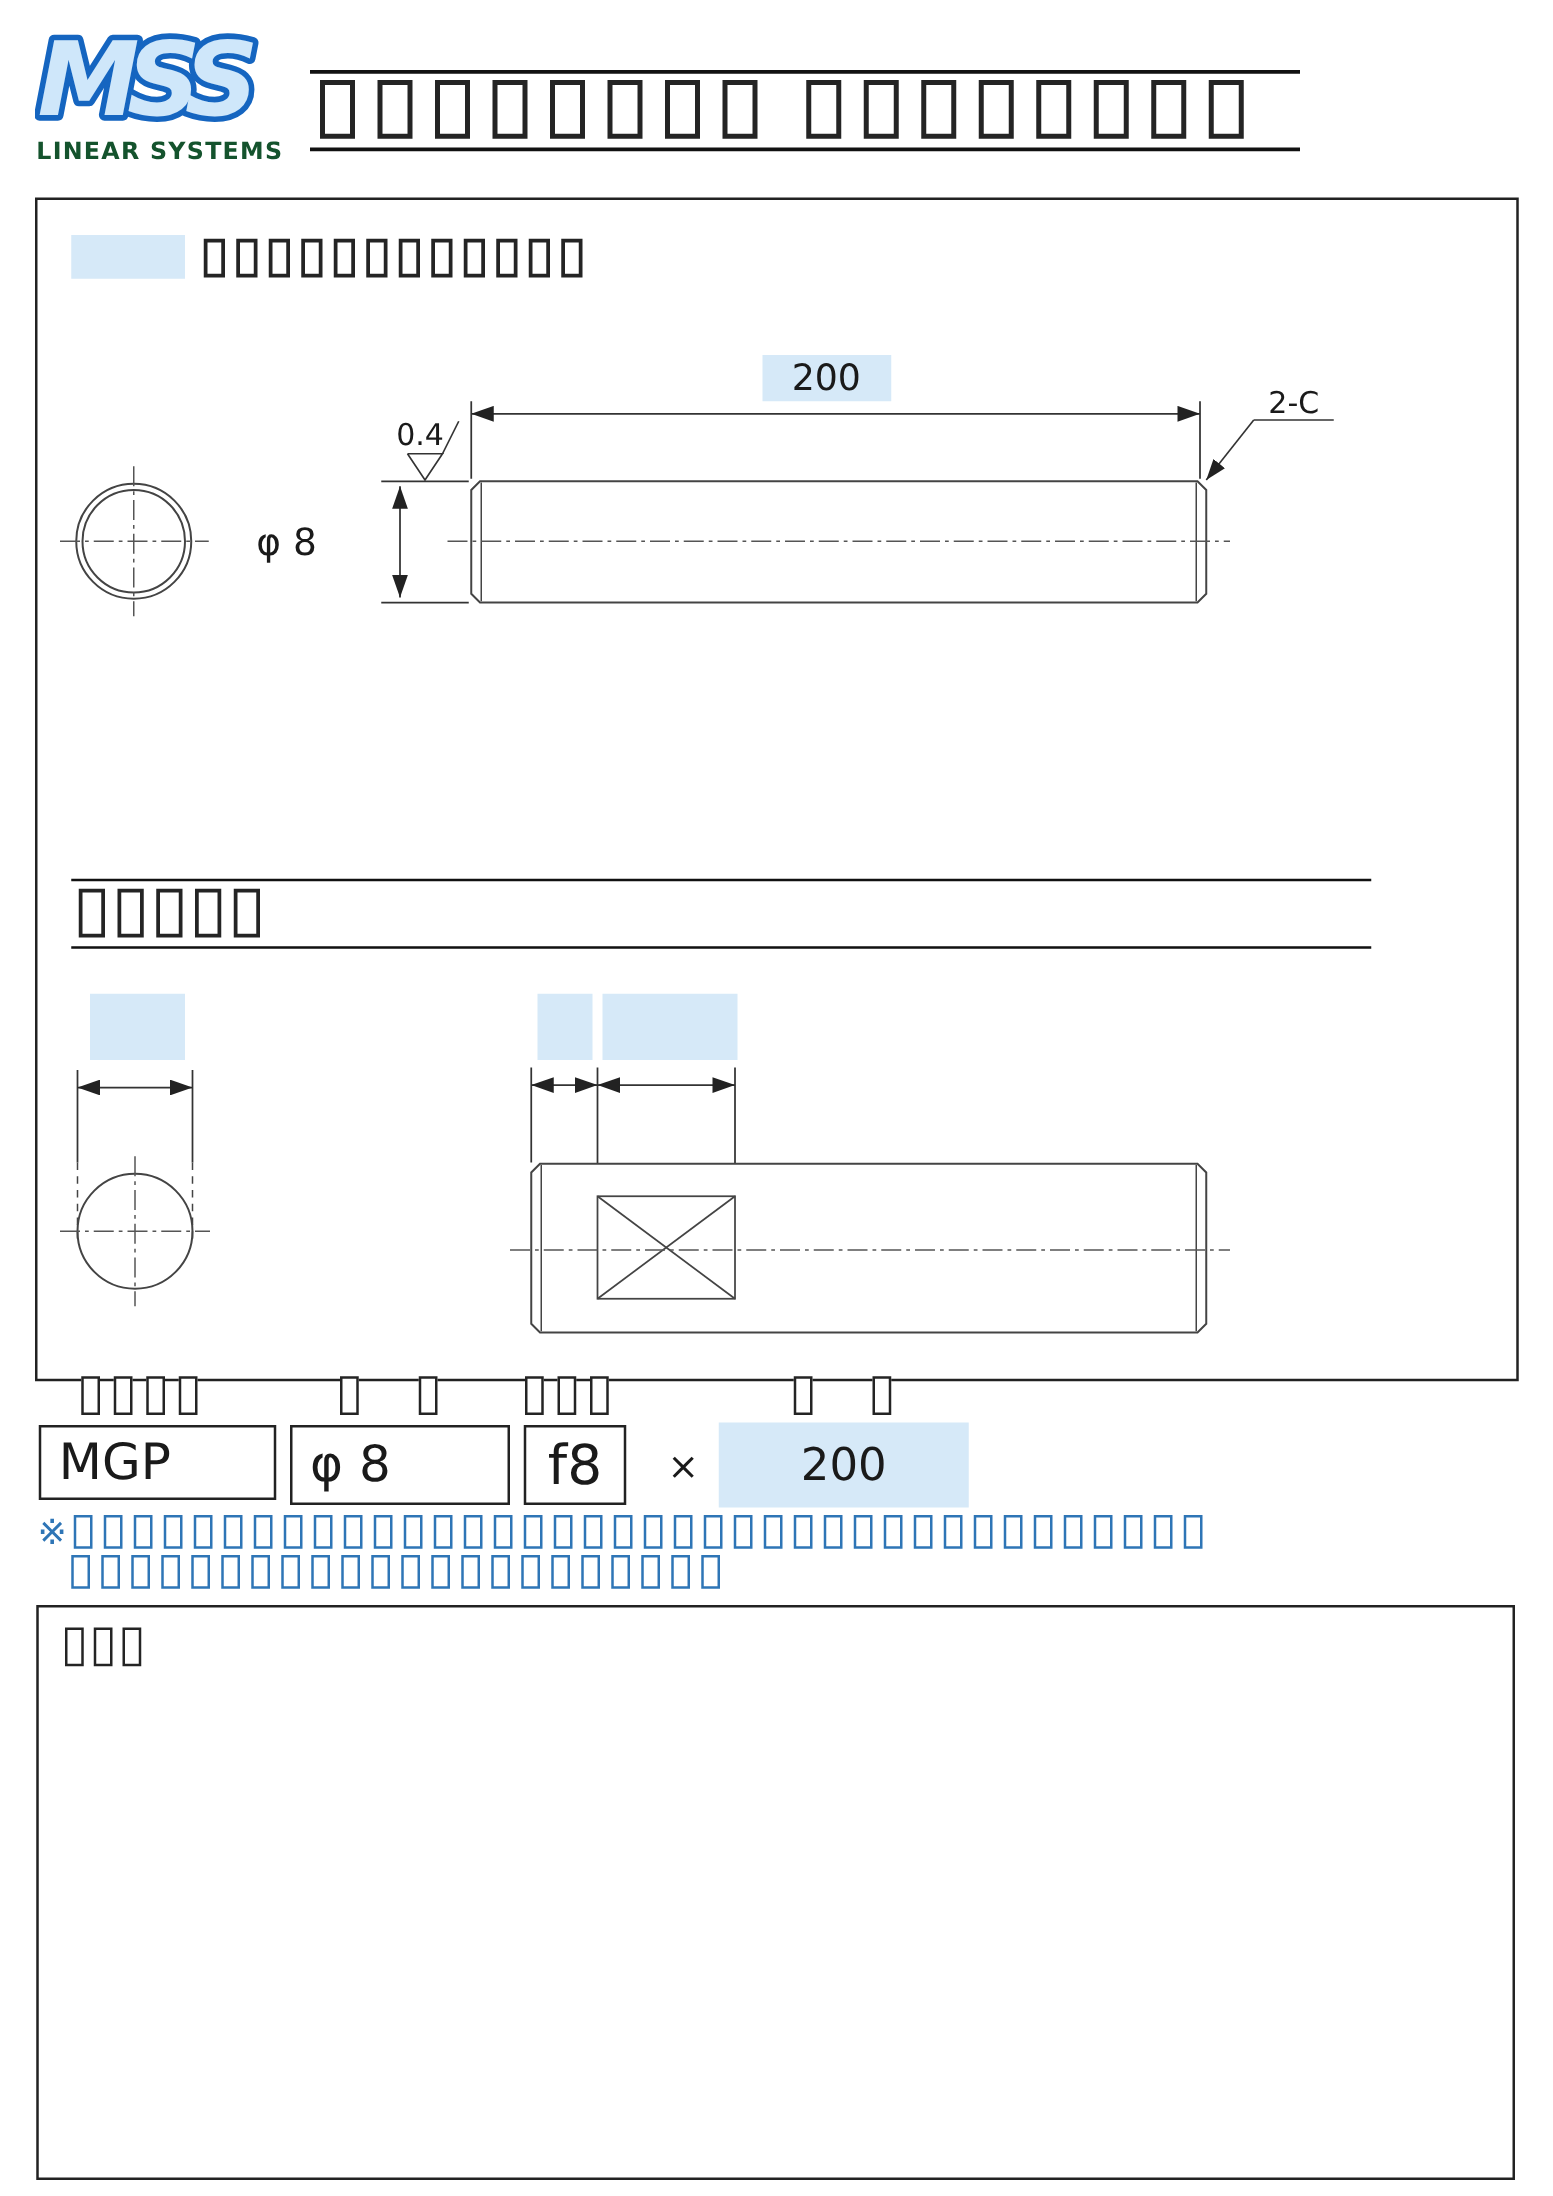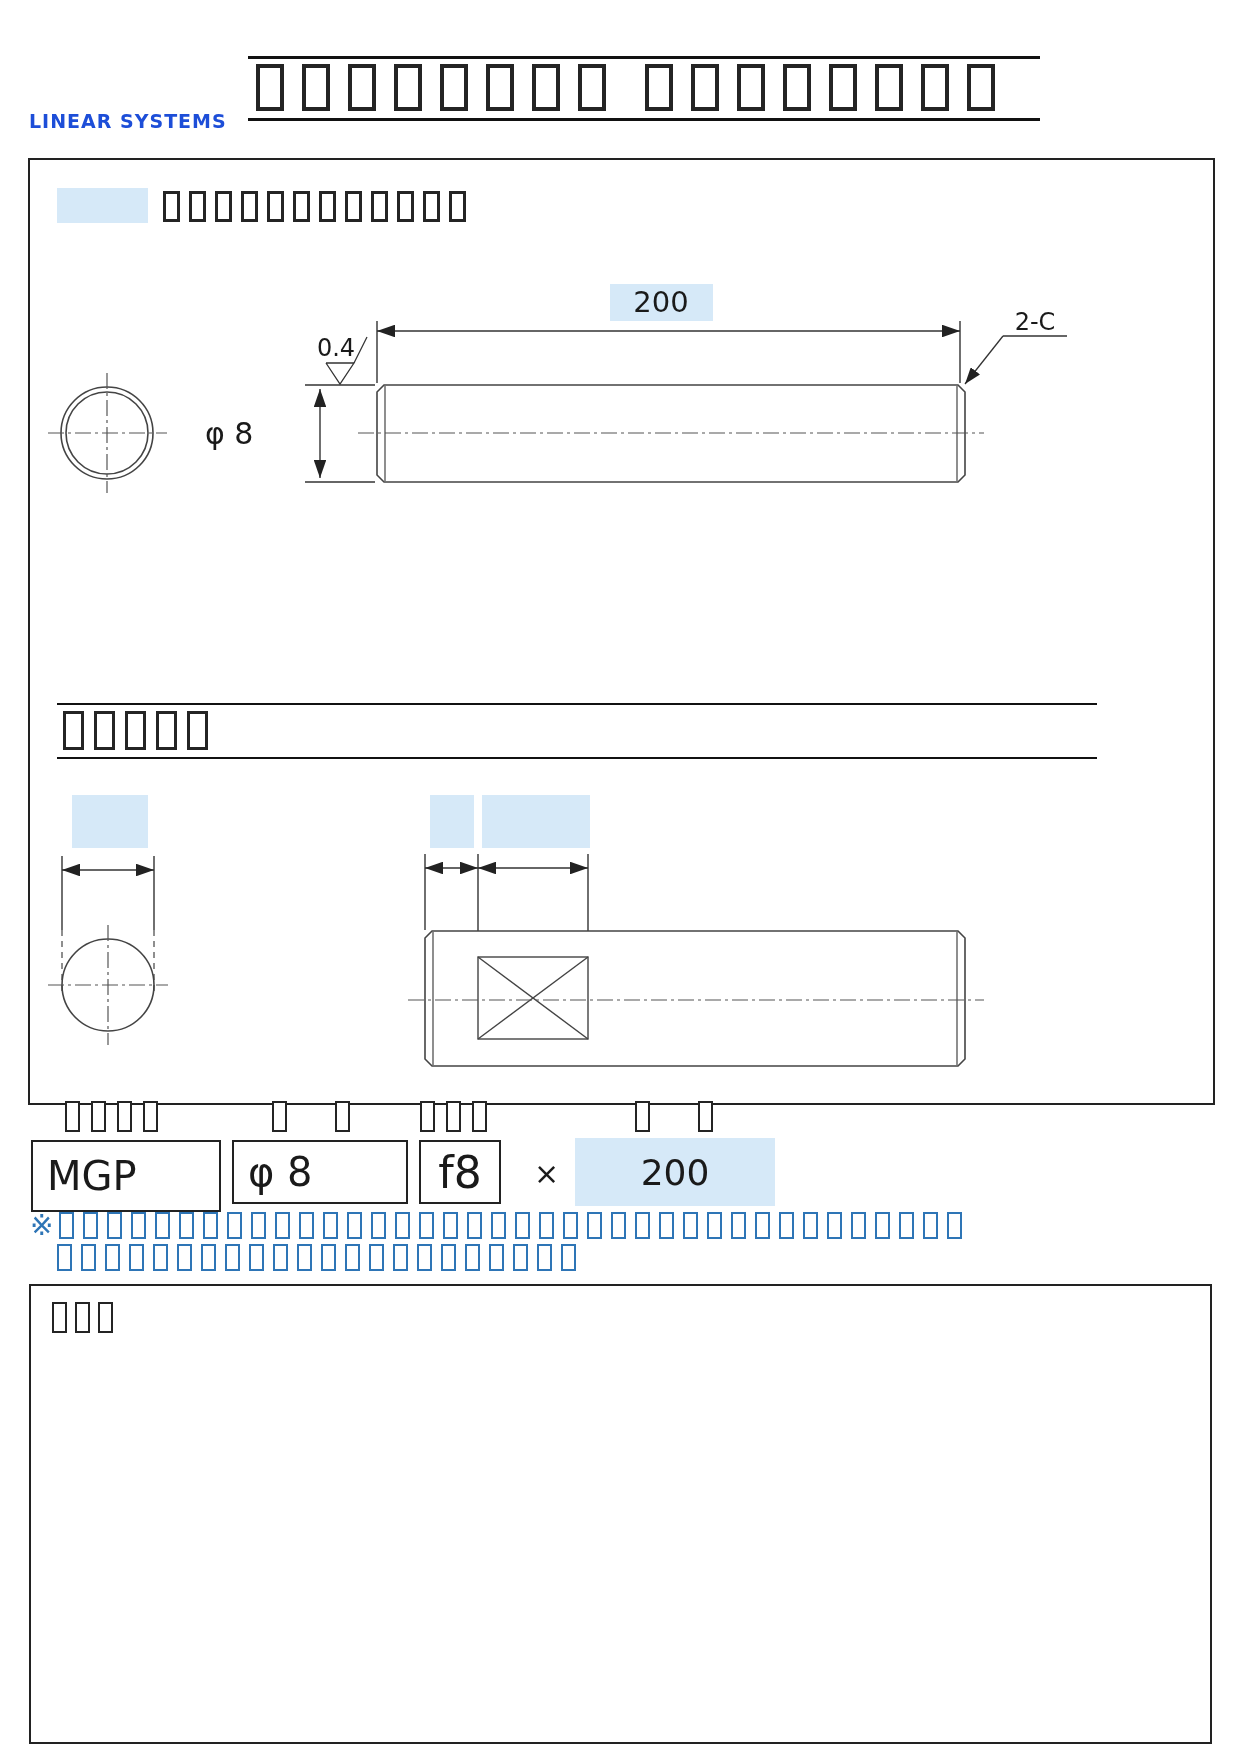--- a/index.html
+++ b/index.html
@@ -10,37 +10,42 @@
   .tofu-row{position:absolute;display:flex;align-items:flex-start;}
   .tofu{box-sizing:border-box;background:#fff;border:2px solid #242424;flex:none;}
   .t-title .tofu{width:28px;height:47px;border-width:4px;margin-right:18px;}
   .t-sec1 .tofu{width:17px;height:31px;border-width:3px;margin-right:9px;}
   .t-sec2 .tofu{width:21px;height:39px;border-width:3px;margin-right:10px;}
   .t-label .tofu{width:15px;height:31px;border-width:2.5px;margin-right:11px;}
   .t-label-wide .tofu{margin-right:48px;}
   .t-note .tofu{width:15px;height:27px;border-width:2px;border-color:#2e75b6;margin-right:9px;}
   .t-rem .tofu{width:15px;height:31px;border-width:2.5px;margin-right:8px;}
   
-  .logo-sub{font-weight:bold;font-size:19px;letter-spacing:1px;color:#1d4ed8;}
+  .logo-sub{font-weight:bold;font-size:19px;letter-spacing:1px;color:#14532d;}
   .rule{position:absolute;background:#111;}
   
   .frame{position:absolute;border:2px solid #222;background:#fff;}
   
   .pn-box{position:absolute;border:2px solid #222;background:#fff;display:flex;align-items:center;box-sizing:border-box;}
   .pn-text{font-size:40px;}
   .hl{background:#d6e9f8;}
   .note-line{position:absolute;display:flex;align-items:flex-start;}
   .note-marker{color:#2e75b6;font-size:28px;line-height:28px;margin-right:6px;}
   svg text{font-family:"DejaVu Sans","Liberation Sans",sans-serif;}
 </style>
 </head>
 <body>
 
 <div id="page">
 
+  <div class="abs" style="left:28px;top:20px;width:200px;height:92px;">
+    <svg width="200" height="92" viewBox="0 0 200 92">
+      <text x="2" y="72" font-size="82" font-weight="bold" font-style="oblique" letter-spacing="-10" fill="#cfe7fa" stroke="#1565c0" stroke-width="9" stroke-linejoin="round" paint-order="stroke">MSS</text>
+    </svg>
+  </div>
   <div class="abs logo-sub" style="left:29px;top:110px;">LINEAR SYSTEMS</div>
 
   <div class="rule" style="left:248px;top:56px;width:792px;height:3px;"></div>
   <div class="tofu-row t-title" style="left:256px;top:64px;">
       <span class="tofu"></span>
       <span class="tofu"></span>
       <span class="tofu"></span>
       <span class="tofu"></span>
       <span class="tofu"></span>
       <span class="tofu"></span>
@@ -196,21 +201,21 @@
   <div class="tofu-row t-label" style="left:420px;top:1101px;">
       <span class="tofu"></span>
       <span class="tofu"></span>
       <span class="tofu"></span>
     </div>
   <div class="tofu-row t-label t-label-wide" style="left:635px;top:1101px;">
       <span class="tofu"></span>
       <span class="tofu"></span>
     </div>
 
-  <div class="pn-box" style="left:31px;top:1140px;width:190px;height:72px;padding-left:14px;">
+  <div class="pn-box" style="left:31px;top:1140px;width:190px;height:60px;padding-left:14px;">
     <span class="pn-text">MGP</span>
   </div>
   <div class="pn-box" style="left:232px;top:1140px;width:176px;height:64px;padding-left:14px;">
     <span class="pn-text">φ 8</span>
   </div>
   <div class="pn-box" style="left:419px;top:1140px;width:82px;height:64px;justify-content:center;">
     <span class="pn-text" style="font-size:44px;">f8</span>
   </div>
   <div class="abs" style="left:534px;top:1156px;font-size:30px;">×</div>
   <div class="pn-box hl" style="left:575px;top:1138px;width:200px;height:68px;border:none;justify-content:center;">

